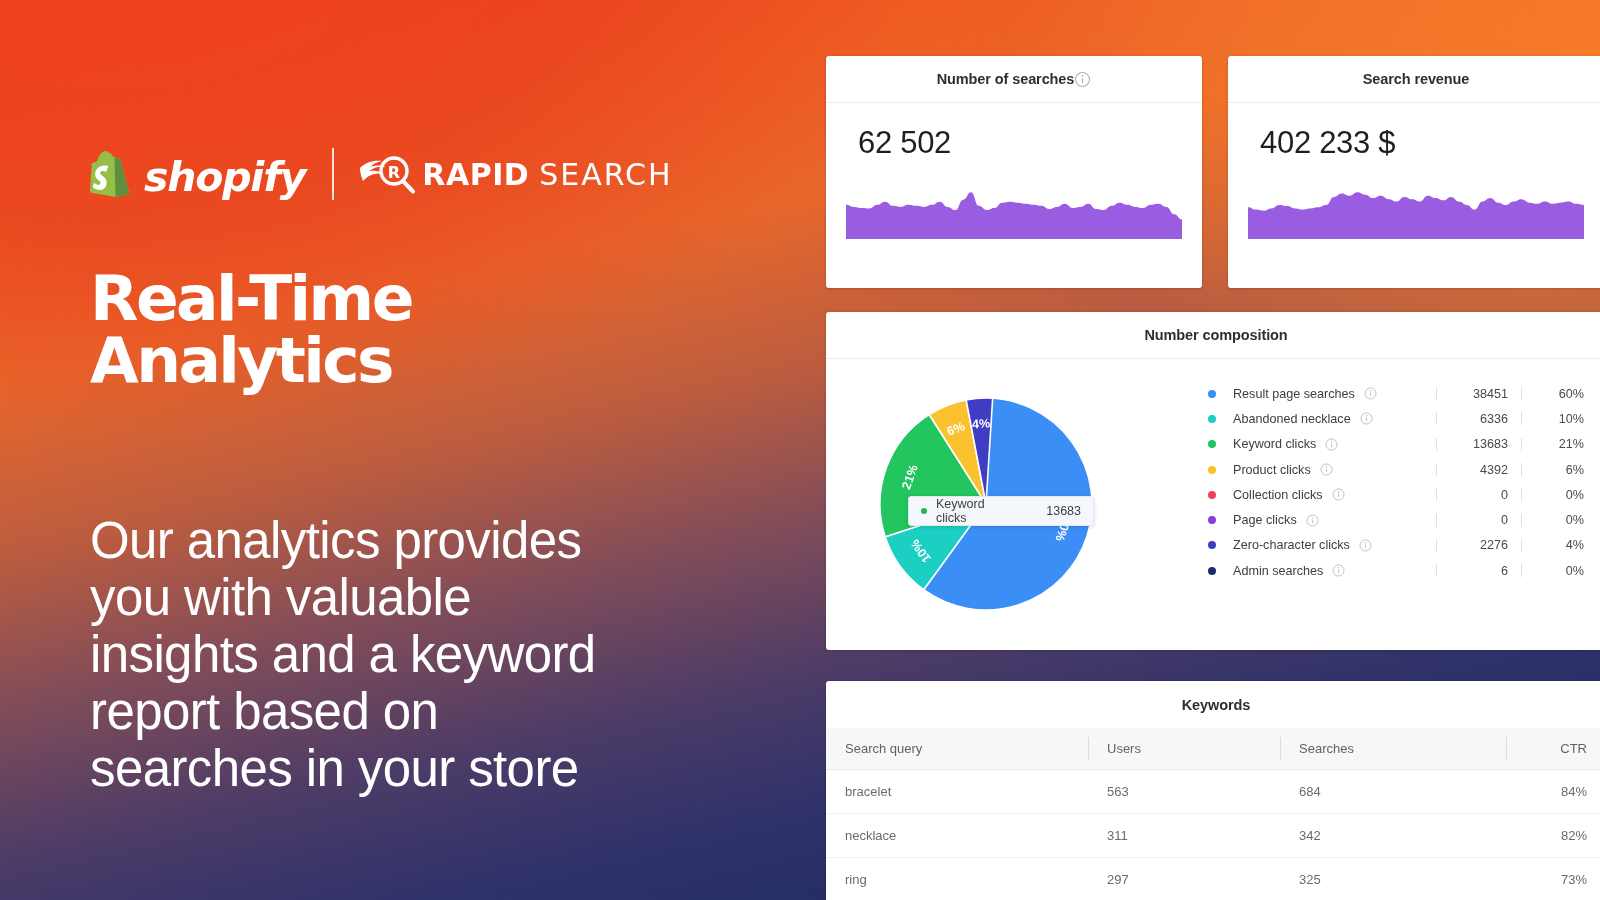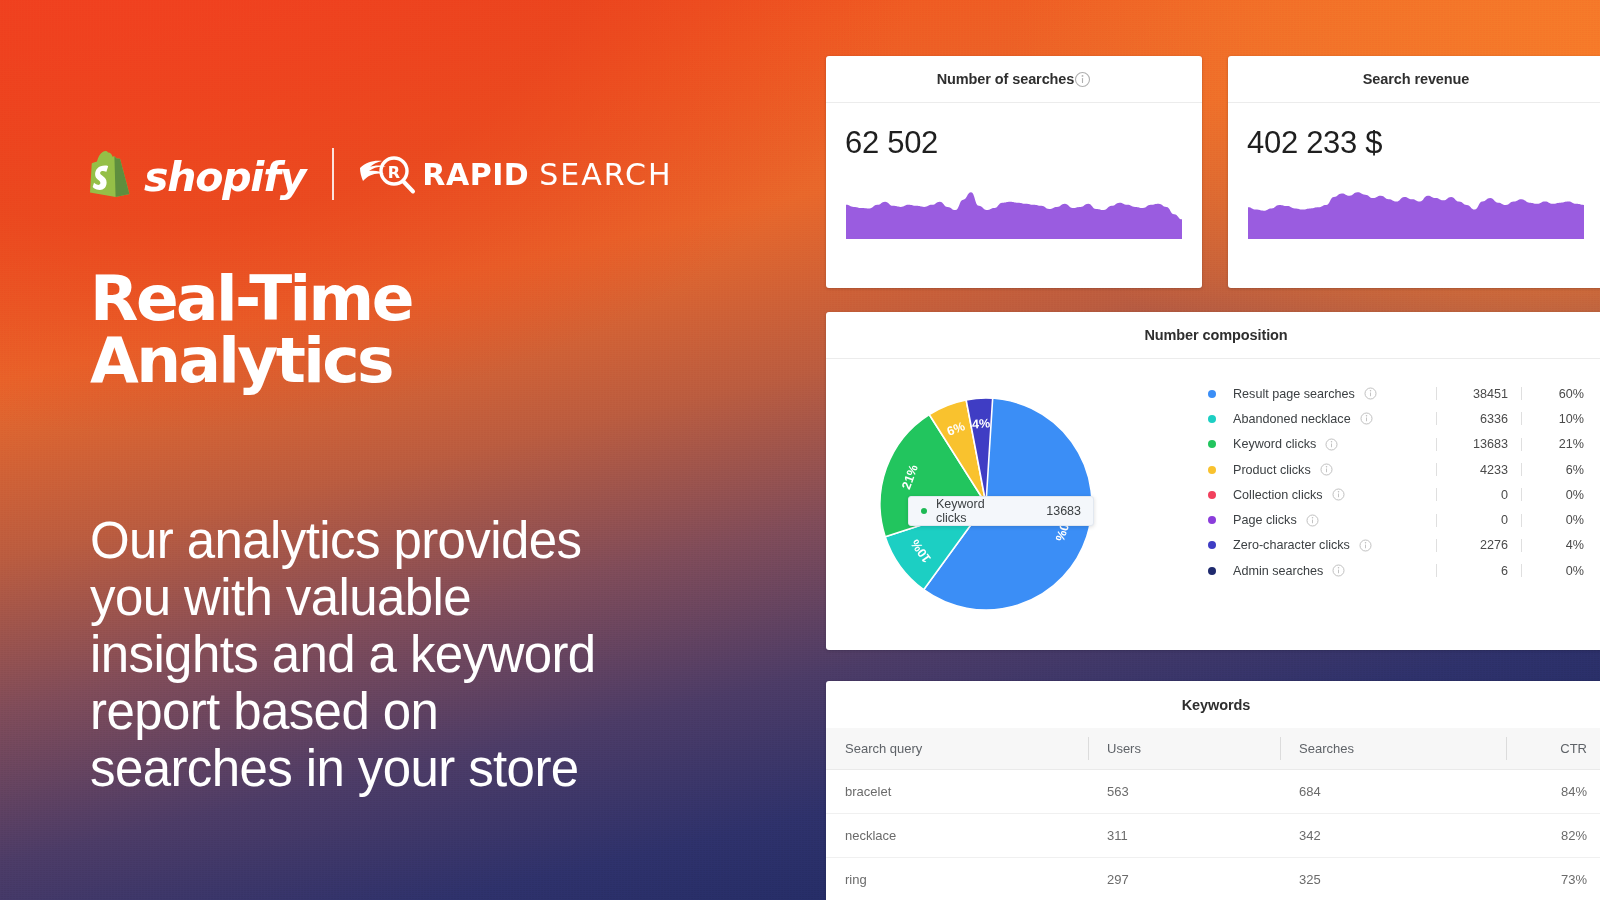--- a/index.html
+++ b/index.html
@@ -70,21 +70,21 @@
   }
   .card-title {
     font-family: "Liberation Sans", sans-serif;
     font-size: 14.5px; font-weight: 600; color: #2f2f2f; letter-spacing: -.1px;
   }
   .info-ico { width: 17px; height: 17px; flex: 0 0 17px; display: block; }
 
   .big-number {
     font-family: "Liberation Sans", sans-serif;
     font-size: 31px; font-weight: 400; color: #1f1f1f;
-    padding: 22px 19px 0 19px; letter-spacing: -.3px;
+    padding: 22px 19px 0 32px; letter-spacing: -.3px;
   }
   .spark-wrap { padding: 16px 20px 0 20px; }
   .spark { display: block; width: 100%; height: 62px; }
 
   
   #card-searches { left: 826px; top: 56px; width: 376px; height: 232px; }
   #card-revenue  { left: 1228px; top: 56px; width: 376px; height: 232px; }
   #card-composition { left: 826px; top: 312px; width: 780px; height: 338px; }
   #card-keywords { left: 826px; top: 681px; width: 780px; height: 260px; }
 
@@ -279,21 +279,21 @@
           </div>
           <div class="legend-row">
             <span class="lg-dot" style="background:#f9c22e"></span>
             <span class="lg-name">Product clicks</span>
             <svg class="lg-ico" viewBox="0 0 13 13">
               <circle cx="6.5" cy="6.5" r="5.5" fill="none" stroke="#bdbdbd" stroke-width=".95"></circle>
               <circle cx="6.5" cy="3.7" r=".75" fill="#bdbdbd"></circle>
               <rect x="6.05" y="5.3" width=".9" height="4" rx=".42" fill="#bdbdbd"></rect>
             </svg>
             <span class="lg-sep"></span>
-            <span class="lg-count">4233</span>
+            <span class="lg-count">4392</span>
             <span class="lg-sep2"></span>
             <span class="lg-pct">6%</span>
           </div>
           <div class="legend-row">
             <span class="lg-dot" style="background:#f2405d"></span>
             <span class="lg-name">Collection clicks</span>
             <svg class="lg-ico" viewBox="0 0 13 13">
               <circle cx="6.5" cy="6.5" r="5.5" fill="none" stroke="#bdbdbd" stroke-width=".95"></circle>
               <circle cx="6.5" cy="3.7" r=".75" fill="#bdbdbd"></circle>
               <rect x="6.05" y="5.3" width=".9" height="4" rx=".42" fill="#bdbdbd"></rect>

